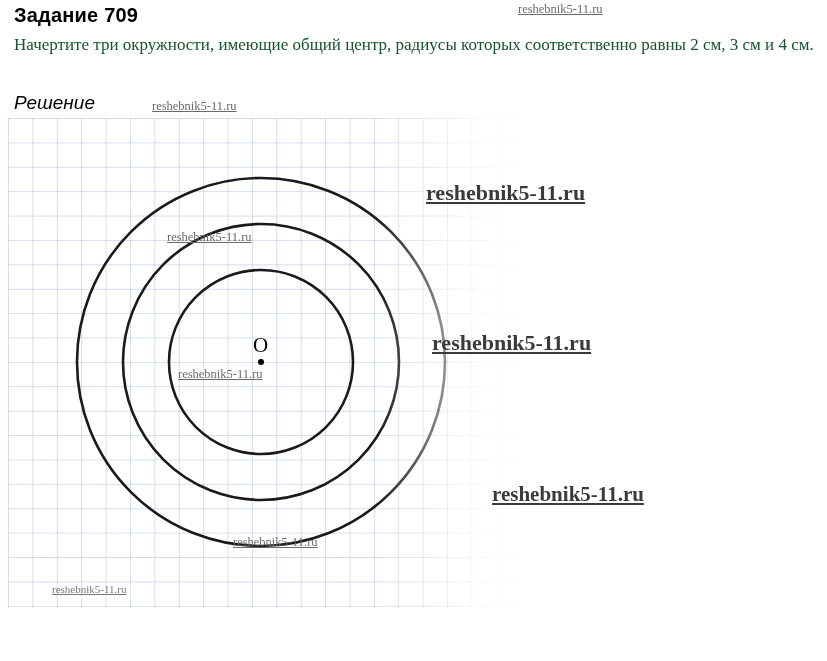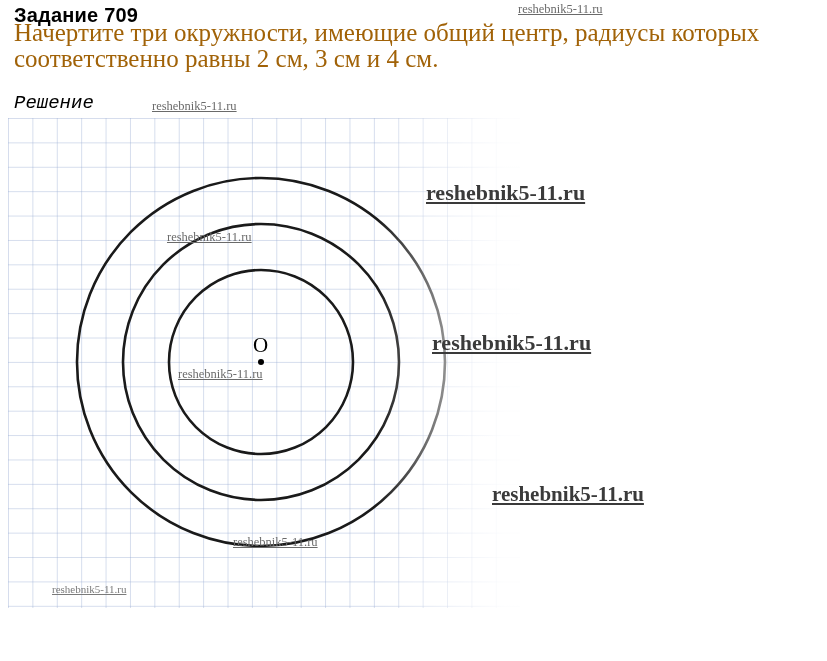--- a/index.html
+++ b/index.html
@@ -27,32 +27,32 @@
     top: 4px;
     font-family: "Liberation Sans", sans-serif;
     font-weight: bold;
     font-size: 20px;
     letter-spacing: 0.2px;
     color: #000000;
   }
   .task-text {
     position: absolute;
     left: 14px;
-    top: 20px;
+    top: 32px;
     width: 800px;
     font-family: "Liberation Serif", serif;
-    font-size: 25px;
+    font-size: 17px;
     line-height: 26px;
-    color: #a16207;
+    color: #14532d;
   }
   .solution-label {
     position: absolute;
     left: 14px;
     top: 92px;
-    font-family: Liberation Mono, monospace;
+    font-family: Liberation Sans, sans-serif;
     font-style: italic;
     font-size: 19px;
     color: #000000;
   }
   
   .figure {
     position: absolute;
     left: 8px;
     top: 118px;
     width: 512px;

